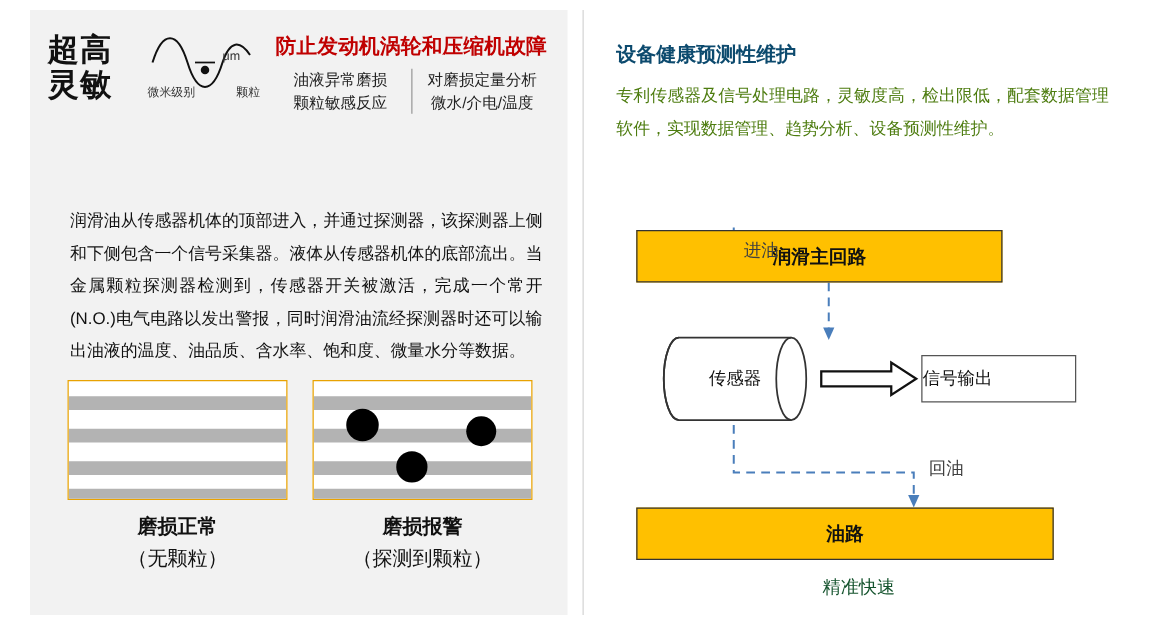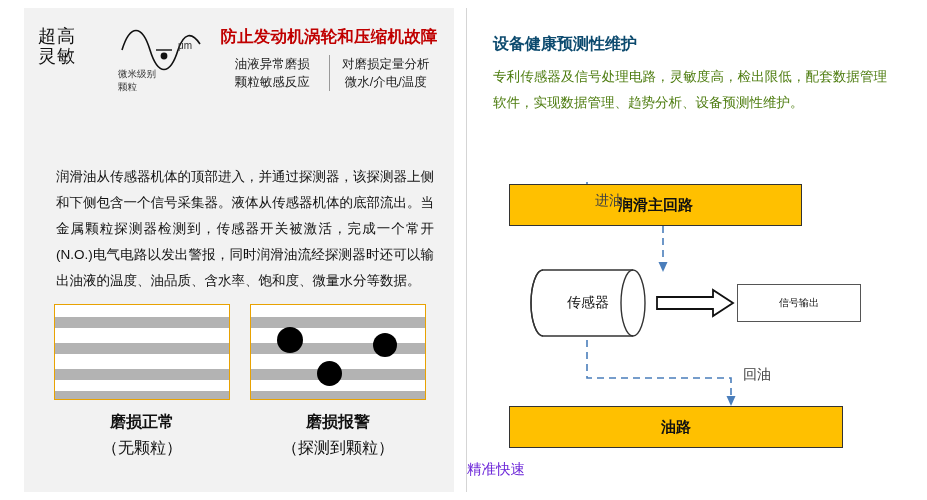--- a/index.html
+++ b/index.html
@@ -33,43 +33,42 @@
     position: absolute;
     left: 14px;
     top: 18px;
     width: 404px;
     height: 72px;
     display: flex;
     align-items: flex-start;
   }
   .hyper {
     width: 78px;
-    font-weight: normal;
-    font-size: 18px;
+    font-weight: bold;
+    font-size: 25px;
     line-height: 1.12;
     color: #111;
     letter-spacing: 1px;
   }
   .wave-block {
     width: 94px;
     position: relative;
     padding-top: 4px;
   }
   .wave-svg {
     display: block;
     margin: 0 auto;
   }
   .wave-labels {
     display: flex;
     justify-content: space-between;
     font-size: 9.5px;
     color: #333;
     margin-top: -2px;
     padding: 0 2px;
-    flex-direction: column;
   }
   .um-label {
     position: absolute;
     left: 62px;
     top: 14px;
     font-size: 10px;
     color: #333;
   }
 
   .right-head {
@@ -220,22 +219,22 @@
     width: 334px;
     height: 42px;
   }
   .white-box {
     position: absolute;
     background: #ffffff;
     border: 1.2px solid #555;
     box-sizing: border-box;
     display: flex;
     align-items: center;
-    justify-content: center;
-    font-size: 10px;
+    justify-content: flex-start;
+    font-size: 14px;
     color: #111;
   }
   .box-signal {
     left: 270px;
     top: 158px;
     width: 124px;
     height: 38px;
   }
   .sensor {
     position: absolute;
@@ -262,22 +261,23 @@
     color: #404040;
     text-align: right;
   }
   .lab-in { left: 128px; top: 66px; }
   .lab-out { left: 276px; top: 240px; }
   .footer-note {
     position: absolute;
     left: 0;
     top: 334px;
     width: 440px;
+    text-align: center;
     font-size: 14.5px;
-    color: #6d28d9;
+    color: #14532d;
   }
   svg { overflow: visible; }
 </style>
 </head>
 <body>
 
 <div id="page">
 
   <div class="left-panel">
 

